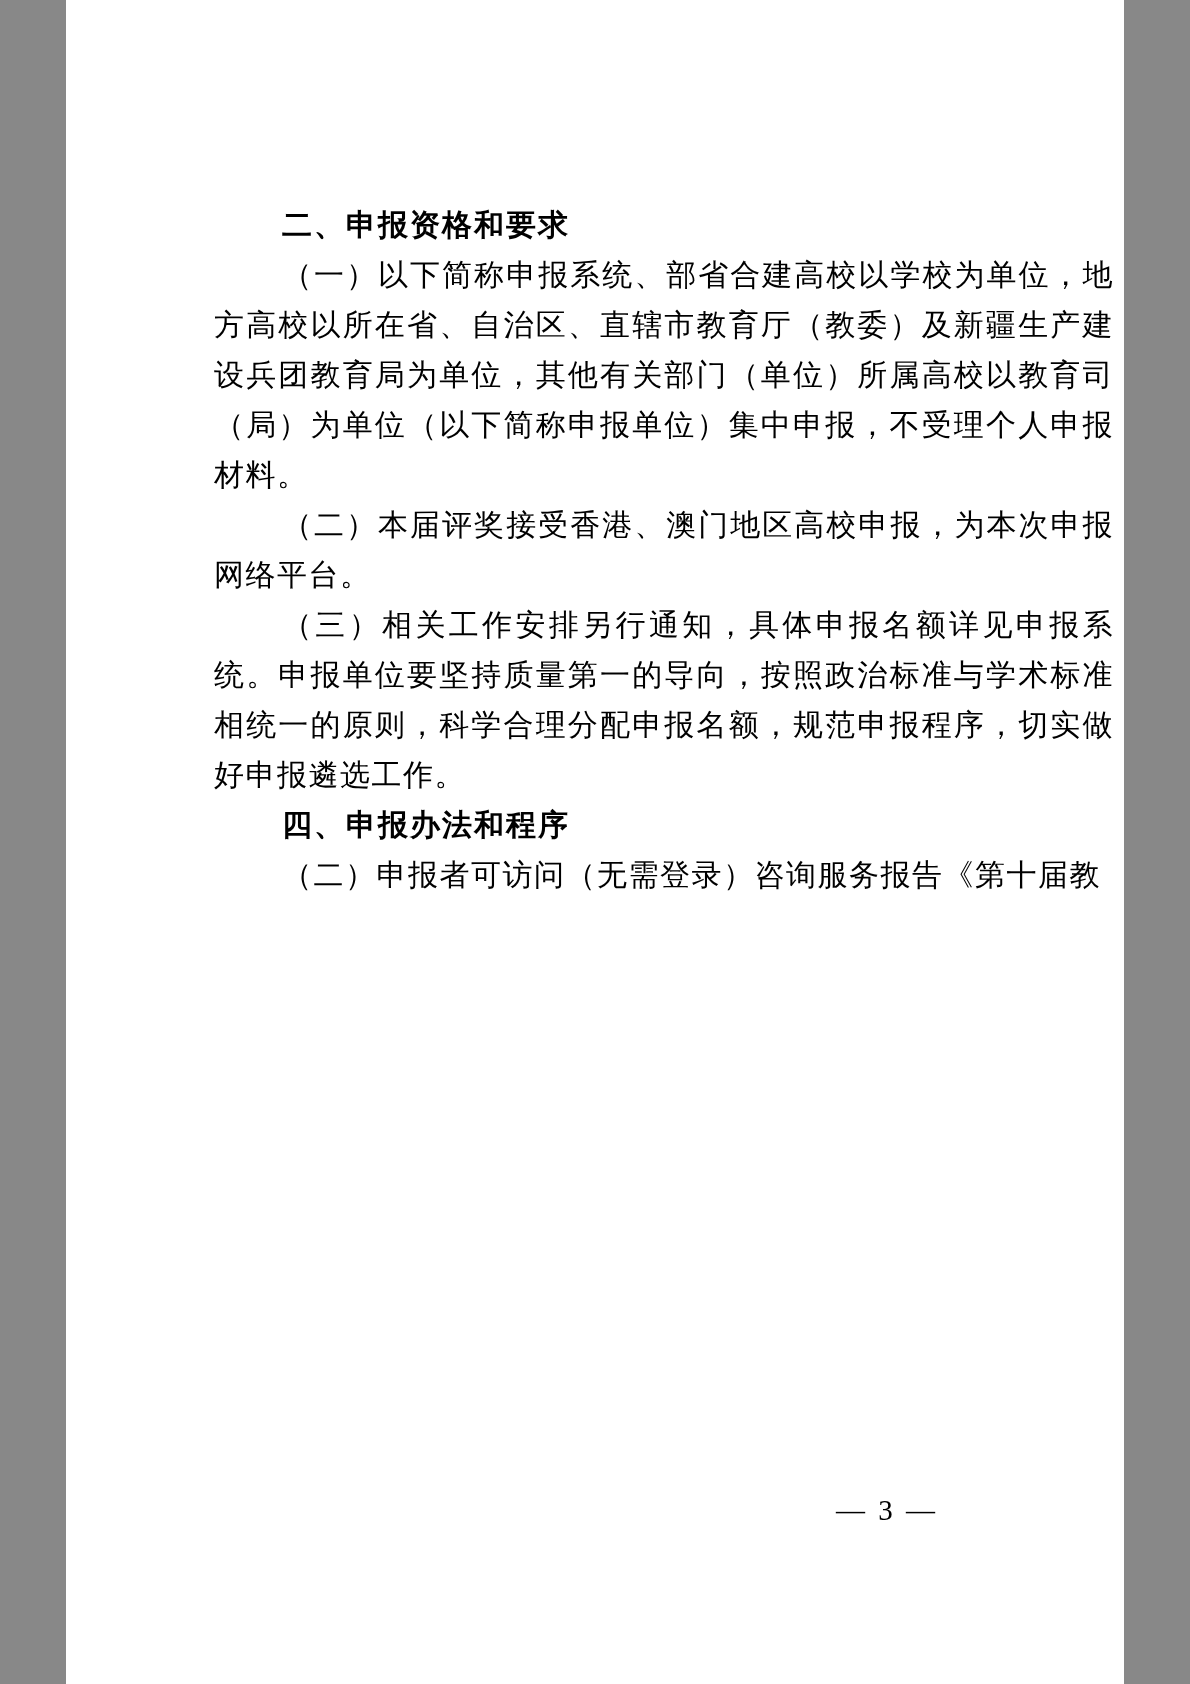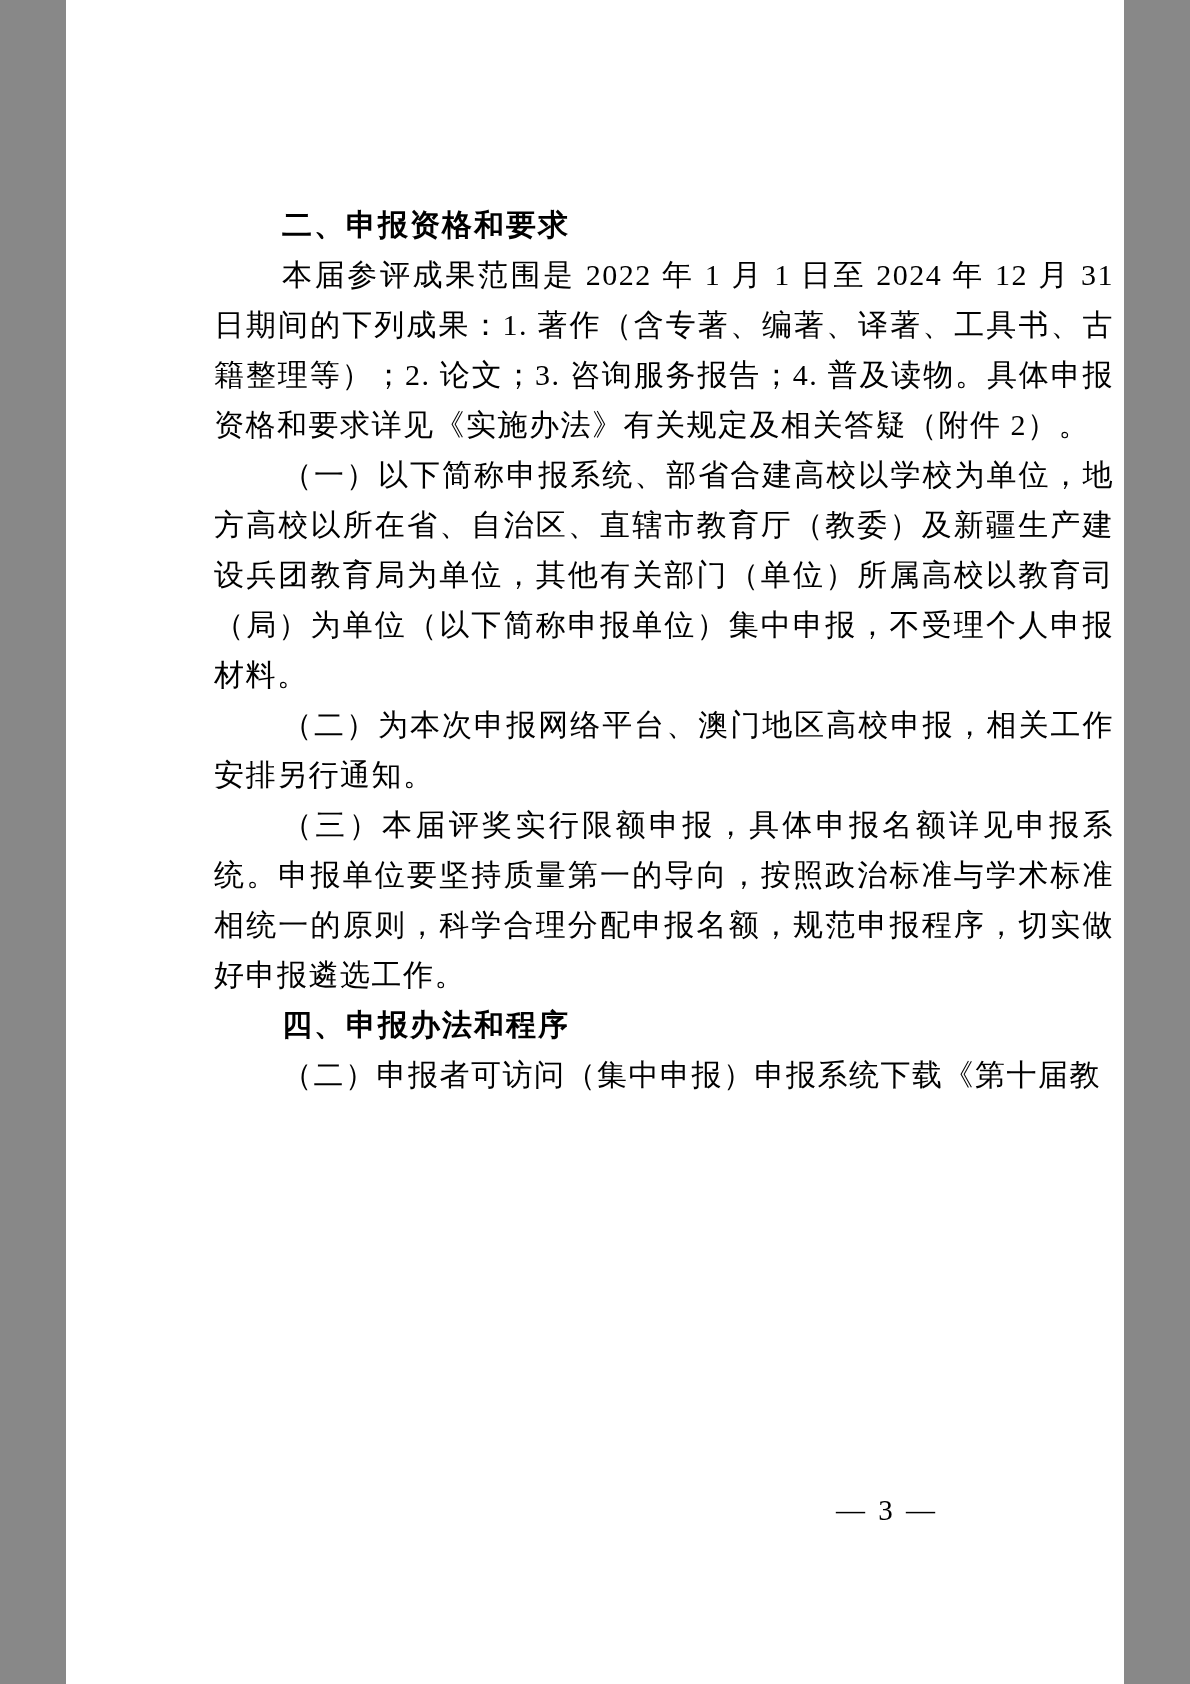--- a/index.html
+++ b/index.html
@@ -52,30 +52,29 @@
   }
 </style>
 </head>
 <body>
 
 <div class="page">
   <div class="content">
 
     <h3 class="heading">二、申报资格和要求</h3>
 
-    <p class="para">本届参评成果范围是 2022 年 1 月 1 日至 2024 年 12 月 31 日期间的下列成果：1. 著作（含专著、编著、译著、工具书、古籍整理等）；2. 论文；3. 咨询服务报告；4. 普及读物。具体申报资格和要求详见《实施办法》有关规定及相关答疑（附件 2）。</p>
 
 
     <p class="para">（一）以下简称申报系统、部省合建高校以学校为单位，地方高校以所在省、自治区、直辖市教育厅（教委）及新疆生产建设兵团教育局为单位，其他有关部门（单位）所属高校以教育司（局）为单位（以下简称申报单位）集中申报，不受理个人申报材料。</p>
 
-    <p class="para">（二）为本次申报网络平台、澳门地区高校申报，相关工作安排另行通知。</p>
+    <p class="para">（二）本届评奖接受香港、澳门地区高校申报，为本次申报网络平台。</p>
 
-    <p class="para">（三）本届评奖实行限额申报，具体申报名额详见申报系统。申报单位要坚持质量第一的导向，按照政治标准与学术标准相统一的原则，科学合理分配申报名额，规范申报程序，切实做好申报遴选工作。</p>
+    <p class="para">（三）相关工作安排另行通知，具体申报名额详见申报系统。申报单位要坚持质量第一的导向，按照政治标准与学术标准相统一的原则，科学合理分配申报名额，规范申报程序，切实做好申报遴选工作。</p>
 
     <h3 class="heading">四、申报办法和程序</h3>
 
 
-    <p class="para">（二）申报者可访问（集中申报）申报系统下载《第十届教</p>
+    <p class="para">（二）申报者可访问（无需登录）咨询服务报告《第十届教</p>
 
   </div>
 
   <div class="footer-page-number">— 3 —</div>
 </div>
 
 </body></html>

